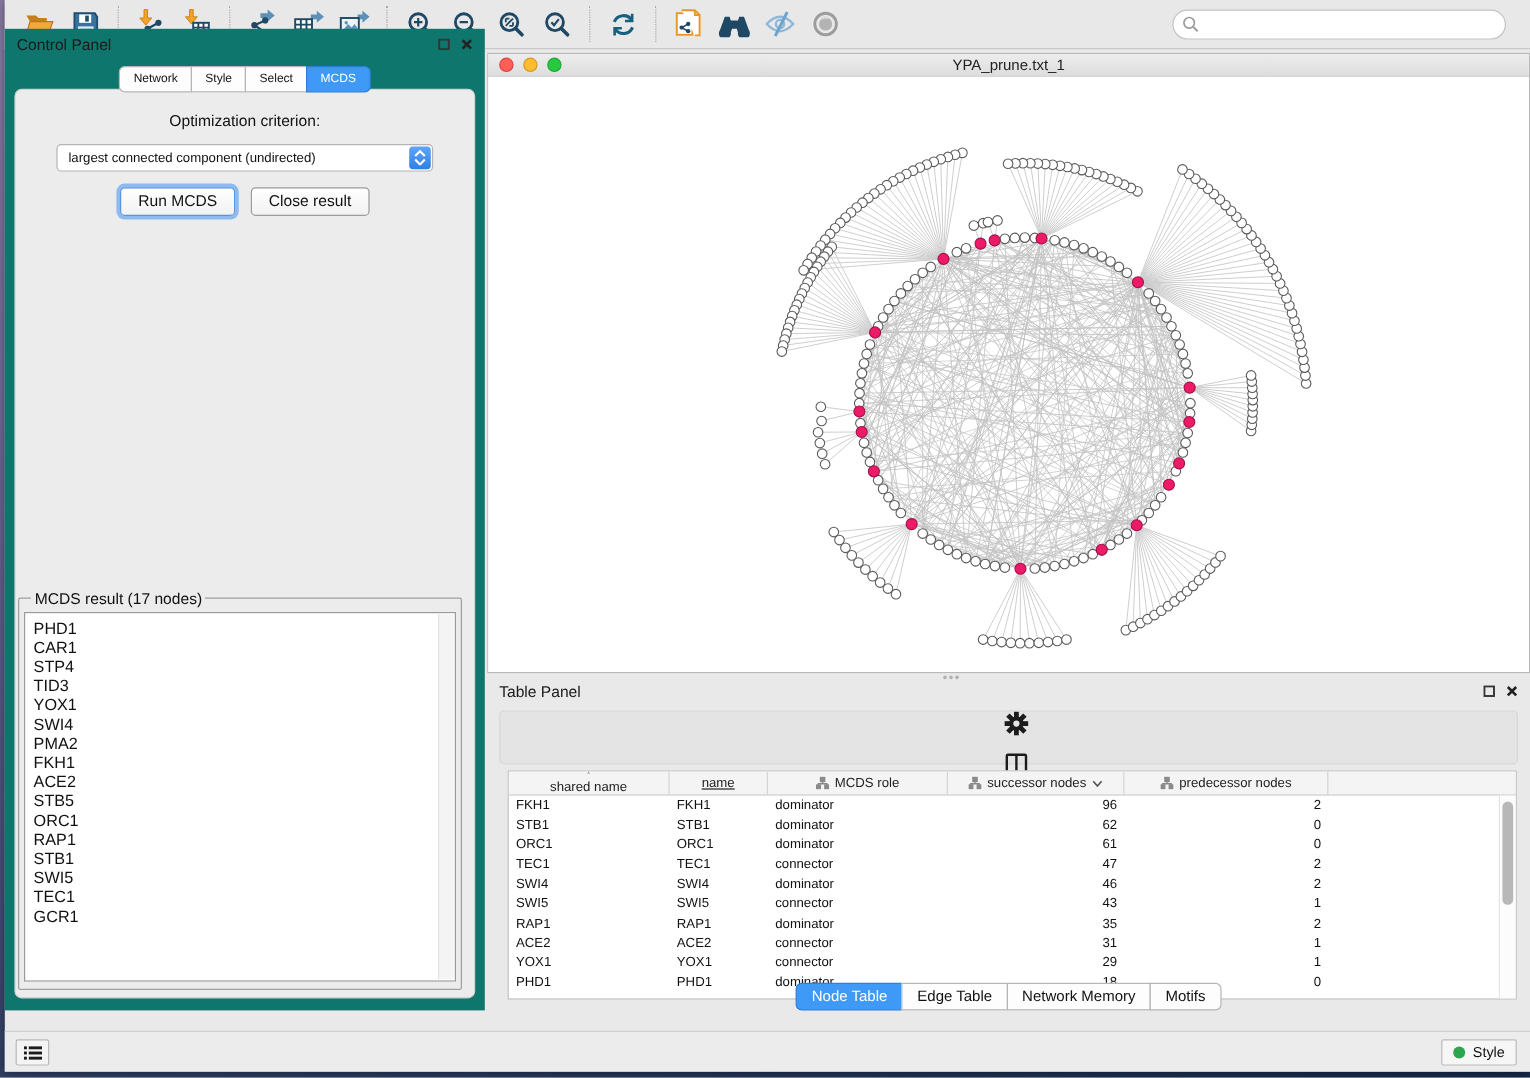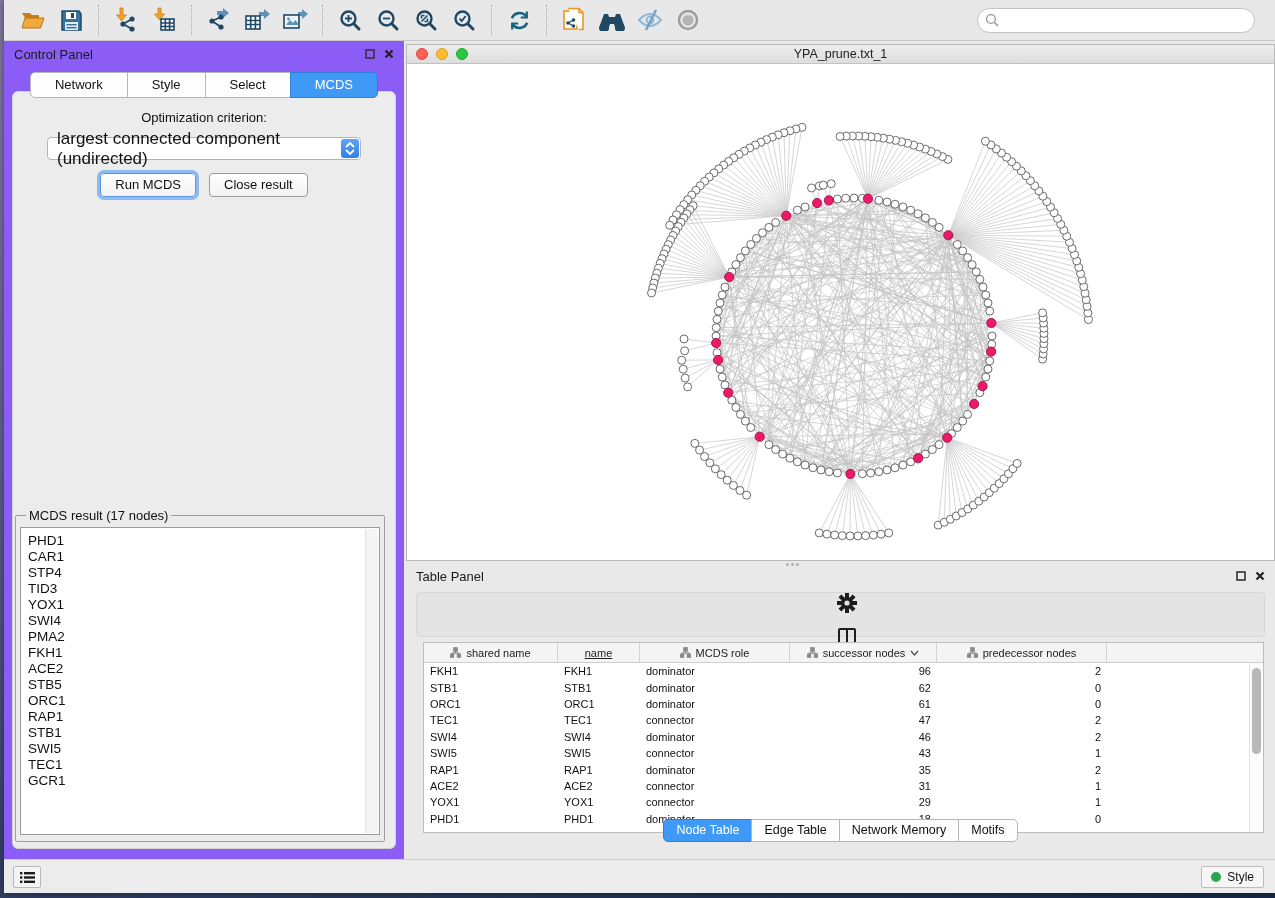--- a/index.html
+++ b/index.html
@@ -22,41 +22,41 @@
   .tbtn { width:38px; height:34px; display:flex; align-items:center; justify-content:center; border-radius:4px; flex:0 0 auto; }
   .sep { width:1px; height:30px; border-left:1px dotted #a8a8a8; margin:0 8px; flex:0 0 auto; }
   .search-wrap { margin-left:auto; margin-right:10px; position:relative; }
   .search-wrap input {
     width:278px; height:25px; border:1px solid #c3c3c3; border-radius:13px;
     background:#fff; padding:0 10px 0 26px; font-size:12px; outline:none;
     font-family:"Liberation Sans", sans-serif;
   }
   .search-glass { position:absolute; left:8px; top:5px; }
   
-  .cpanel { position:absolute; left:0; top:41px; width:400px; height:818px; background:#8b5cf6; }
+  .cpanel { position:absolute; left:0; top:24px; width:400px; height:818px; background:#0f766e; }
   .panel-title-row { height:26px; display:flex; align-items:center; padding:0 10px; }
   .panel-title { font-size:13px; color:#1a1a1a; }
   .panel-winbtns { margin-left:auto; display:flex; gap:9px; align-items:center; }
   .cp-tabs { display:flex; justify-content:center; gap:0; margin-top:5px; position:relative; z-index:2; }
   .cp-tab {
-    font-size:13px; color:#111; background:#fdfdfd; border:1px solid #b6b6b6;
-    padding:4px 24px 5px; margin-left:-1px; cursor:default;
+    font-size:10px; color:#111; background:#fdfdfd; border:1px solid #b6b6b6;
+    padding:4px 11px 5px; margin-left:-1px; cursor:default;
   }
   .cp-tab:first-child { border-top-left-radius:5px; border-bottom-left-radius:5px; margin-left:0; }
   .cp-tab:last-child { border-top-right-radius:5px; border-bottom-right-radius:5px; }
   .cp-tab.sel { background:#3f99f7; border-color:#2f7fd6; color:#fff; }
   .cp-body {
     position:absolute; left:8px; right:8px; top:50px; bottom:10px;
     background:#ececec; border:1px solid #d2d2d2; border-radius:6px; padding-top:18px;
   }
   .opt-label { text-align:center; font-size:13px; color:#111; margin-bottom:12px; }
   .select-box {
     width:314px; height:23px; margin:0 auto; background:#fff;
     border:1px solid #b4b4b4; border-radius:4px; display:flex; align-items:center;
-    font-size:17px; color:#111; padding-left:9px; position:relative;
+    font-size:11px; color:#111; padding-left:9px; position:relative;
   }
   .select-stepper {
     position:absolute; right:1px; top:1px; bottom:1px; width:18px;
     background:linear-gradient(#5fa6f8,#2f7fe8); border-radius:3px;
     display:flex; flex-direction:column; align-items:center; justify-content:center; gap:1px;
   }
   .select-stepper svg { display:block; }
   .btn-row { display:flex; justify-content:center; gap:13px; margin-top:13px; }
   .btn {
     font-size:13px; color:#111; background:linear-gradient(#ffffff,#f2f2f2);
@@ -1191,21 +1191,21 @@
             <circle cx="18" cy="11" r="5" fill="#8d8d8d"></circle>
             <path d="M16 9 20 13 M20 9 16 13" stroke="#ededed" stroke-width="1.5"></path>
           </svg>
       </span>
       <span class="tp-ibtn">
         <span class="fx-label">f(x)</span>
       </span>
     </div>
     <div class="ntable-wrap">
       <div class="ntable-head" id="ntable-head">
-          <div class="nth" style="width: 134px;">
+          <div class="nth" style="width: 134px; flex-direction: column;">
             <svg width="11" height="11" viewBox="0 0 11 11" fill="none" stroke="#8a8a8a" stroke-width="1.2">
               <rect x="3.8" y="0.8" width="3.4" height="3.4" fill="#8a8a8a"></rect>
               <path d="M5.5 4.2 v2 M2 8.5 v-2.3 h7 v2.3"></path>
               <rect x="0.6" y="7.2" width="3" height="3" fill="#8a8a8a"></rect>
               <rect x="7.4" y="7.2" width="3" height="3" fill="#8a8a8a"></rect>
             </svg>
             <span>shared name</span>
           </div>
           <div class="nth" style="width: 82px; text-decoration: underline;">
             <span>name</span>

